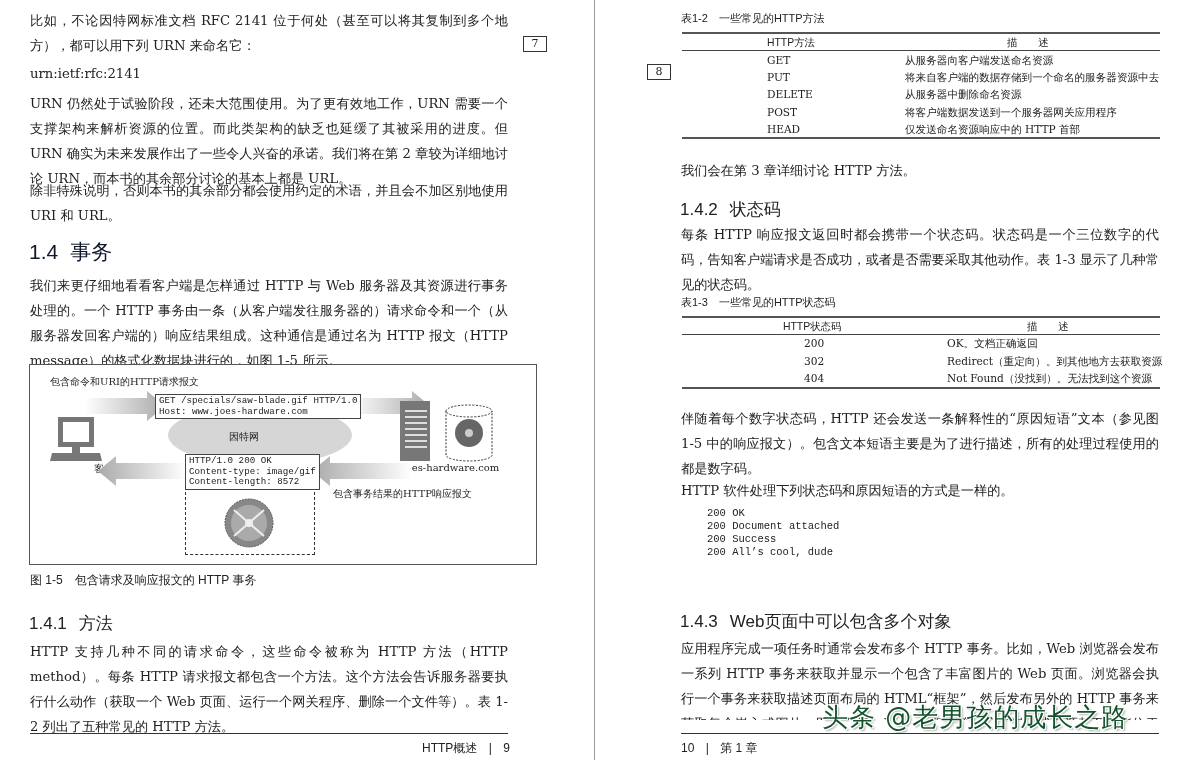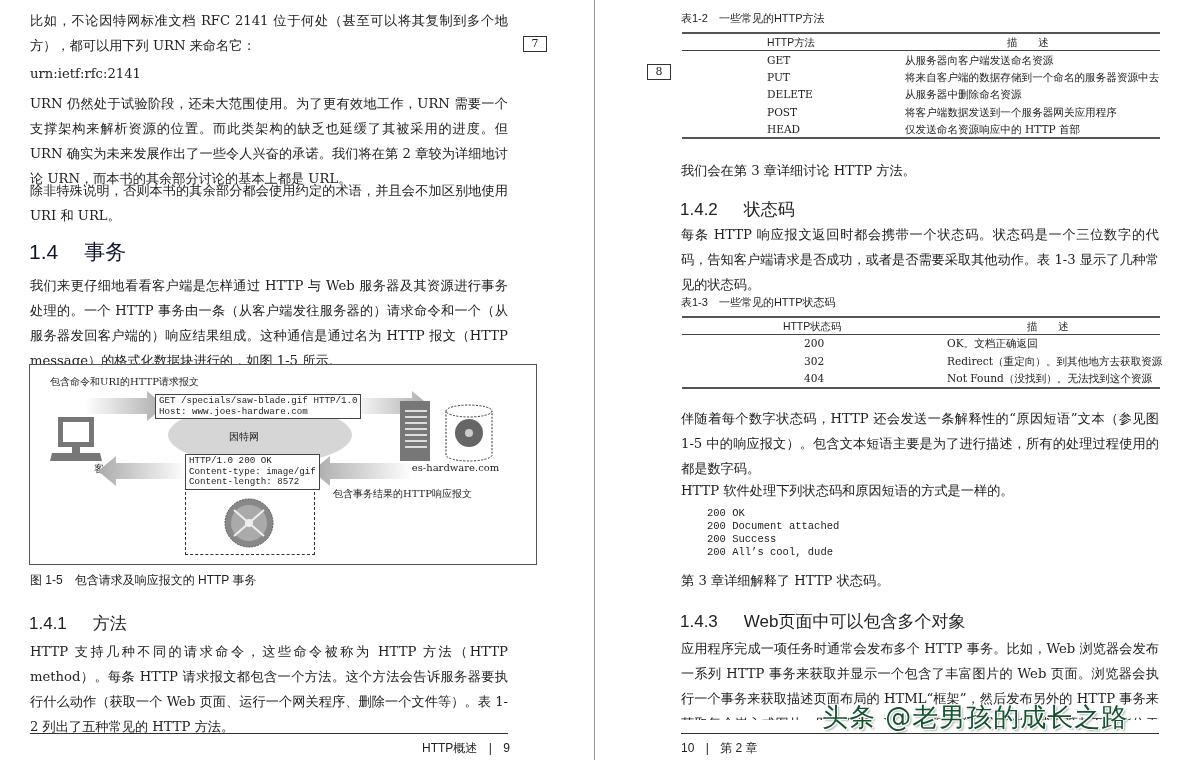--- a/index.html
+++ b/index.html
@@ -9,21 +9,21 @@
     font-family: "DejaVu Serif", "Liberation Serif", serif;
   }
   .page { position: absolute; top: 0; height: 760px; }
   .page-left { left: 0; width: 594px; }
   .page-right { left: 595px; width: 591px; }
   .spine { position: absolute; left: 594px; top: 0; width: 1px; height: 760px; background: #999; }
 
   .p { position: absolute; font-size: 13.2px; line-height: 25px; color: #222; text-align: justify; text-align-last: left; }
   .h2 { position: absolute; font-family: "Liberation Sans", "DejaVu Sans", sans-serif; font-size: 21px; color: #0f172a; }
   .h3 { position: absolute; font-family: "Liberation Sans", "DejaVu Sans", sans-serif; font-size: 17px; color: #222; }
-  .h2 .num, .h3 .num { display: inline-block; margin-right: 26px; }
+  .h2 .num, .h3 .num { display: inline-block; margin-right: 12px; }
   .caption { position: absolute; font-family: "Liberation Sans", "DejaVu Sans", sans-serif; font-size: 12px; color: #222; }
   .margin-box { position: absolute; width: 22px; height: 14px; border: 1px solid #333; font-size: 11px; line-height: 14px; text-align: center; color: #222; }
   .tbl-rule { position: absolute; height: 2px; background: #555; }
   .tbl-rule.thin { height: 1px; background: #444; }
   .cell { position: absolute; font-size: 10.6px; color: #222; white-space: nowrap; }
   .hcell { position: absolute; font-family: "Liberation Sans", "DejaVu Sans", sans-serif; font-size: 10.4px; color: #222; white-space: nowrap; }
 
   .code { position: absolute; font-family: "Liberation Mono", "DejaVu Sans Mono", monospace; font-size: 10.5px; line-height: 13px; color: #222; white-space: pre; }
 
   .footer-rule { position: absolute; height: 1px; background: #333; }
@@ -222,28 +222,27 @@
   <div class="p" style="left:86px; top:406px; width:478px;">伴随着每个数字状态码，HTTP 还会发送一条解释性的“原因短语”文本（参见图 1-5 中的响应报文）。包含文本短语主要是为了进行描述，所有的处理过程使用的都是数字码。</div>
   <div class="p" style="left:86px; top:478px;">HTTP 软件处理下列状态码和原因短语的方式是一样的。</div>
 
   <div>
     <div class="code" style="left:112px; top:507px;text-align:center;">200 OK</div>
     <div class="code" style="left:112px; top:520px;">200 Document attached</div>
     <div class="code" style="left:112px; top:533px;">200 Success</div>
     <div class="code" style="left:112px; top:546px;">200 All’s cool, dude</div>
   </div>
 
-  <div class="p" style="left:86px; top:568px;">第 3 章详细解释了 HTTP 状态码。</div>
 
   <div class="h3" style="left:85px; top:610px;">
     <span class="num">1.4.3</span><span>Web页面中可以包含多个对象</span>
   </div>
   <div class="p" style="left:86px; top:636px; width:478px; height:84px; overflow:hidden;">应用程序完成一项任务时通常会发布多个 HTTP 事务。比如，Web 浏览器会发布一系列 HTTP 事务来获取并显示一个包含了丰富图片的 Web 页面。浏览器会执行一个事务来获取描述页面布局的 HTML“框架”，然后发布另外的 HTTP 事务来获取每个嵌入式图片、图像面板、Java 小程序等。这些嵌入式资源甚至可能位于不同的服</div>
 
   <div class="footer-rule" style="left:86px; top:733px; width:478px;"></div>
   <div class="footer" style="left:86px; top:740px;">
     <span>10</span>
     <span style="margin:0 8px;">|</span>
-    <span>第 2 章</span>
+    <span>第 1 章</span>
   </div>
 </div>
 
 <div class="watermark">头条 @老男孩的成长之路</div>
 
 </body></html>

